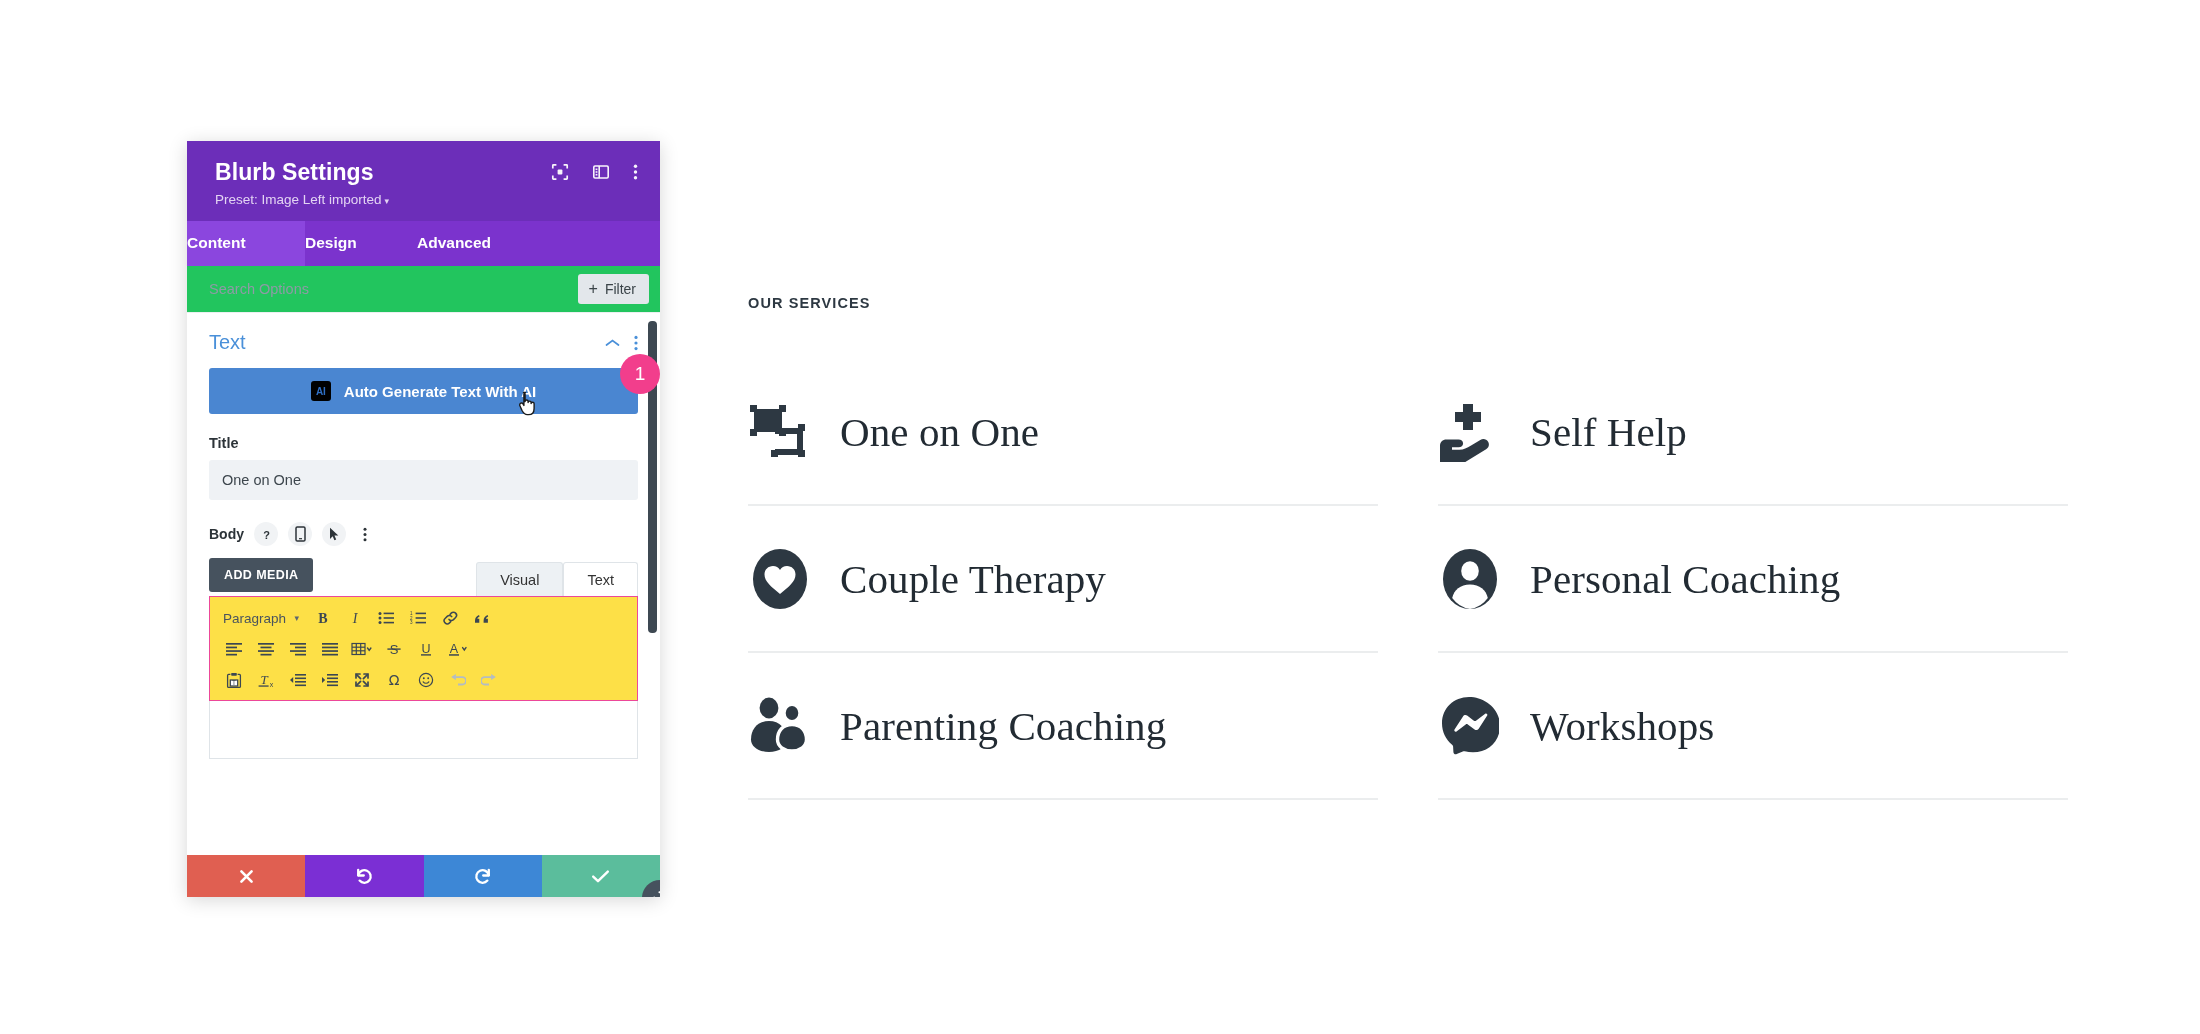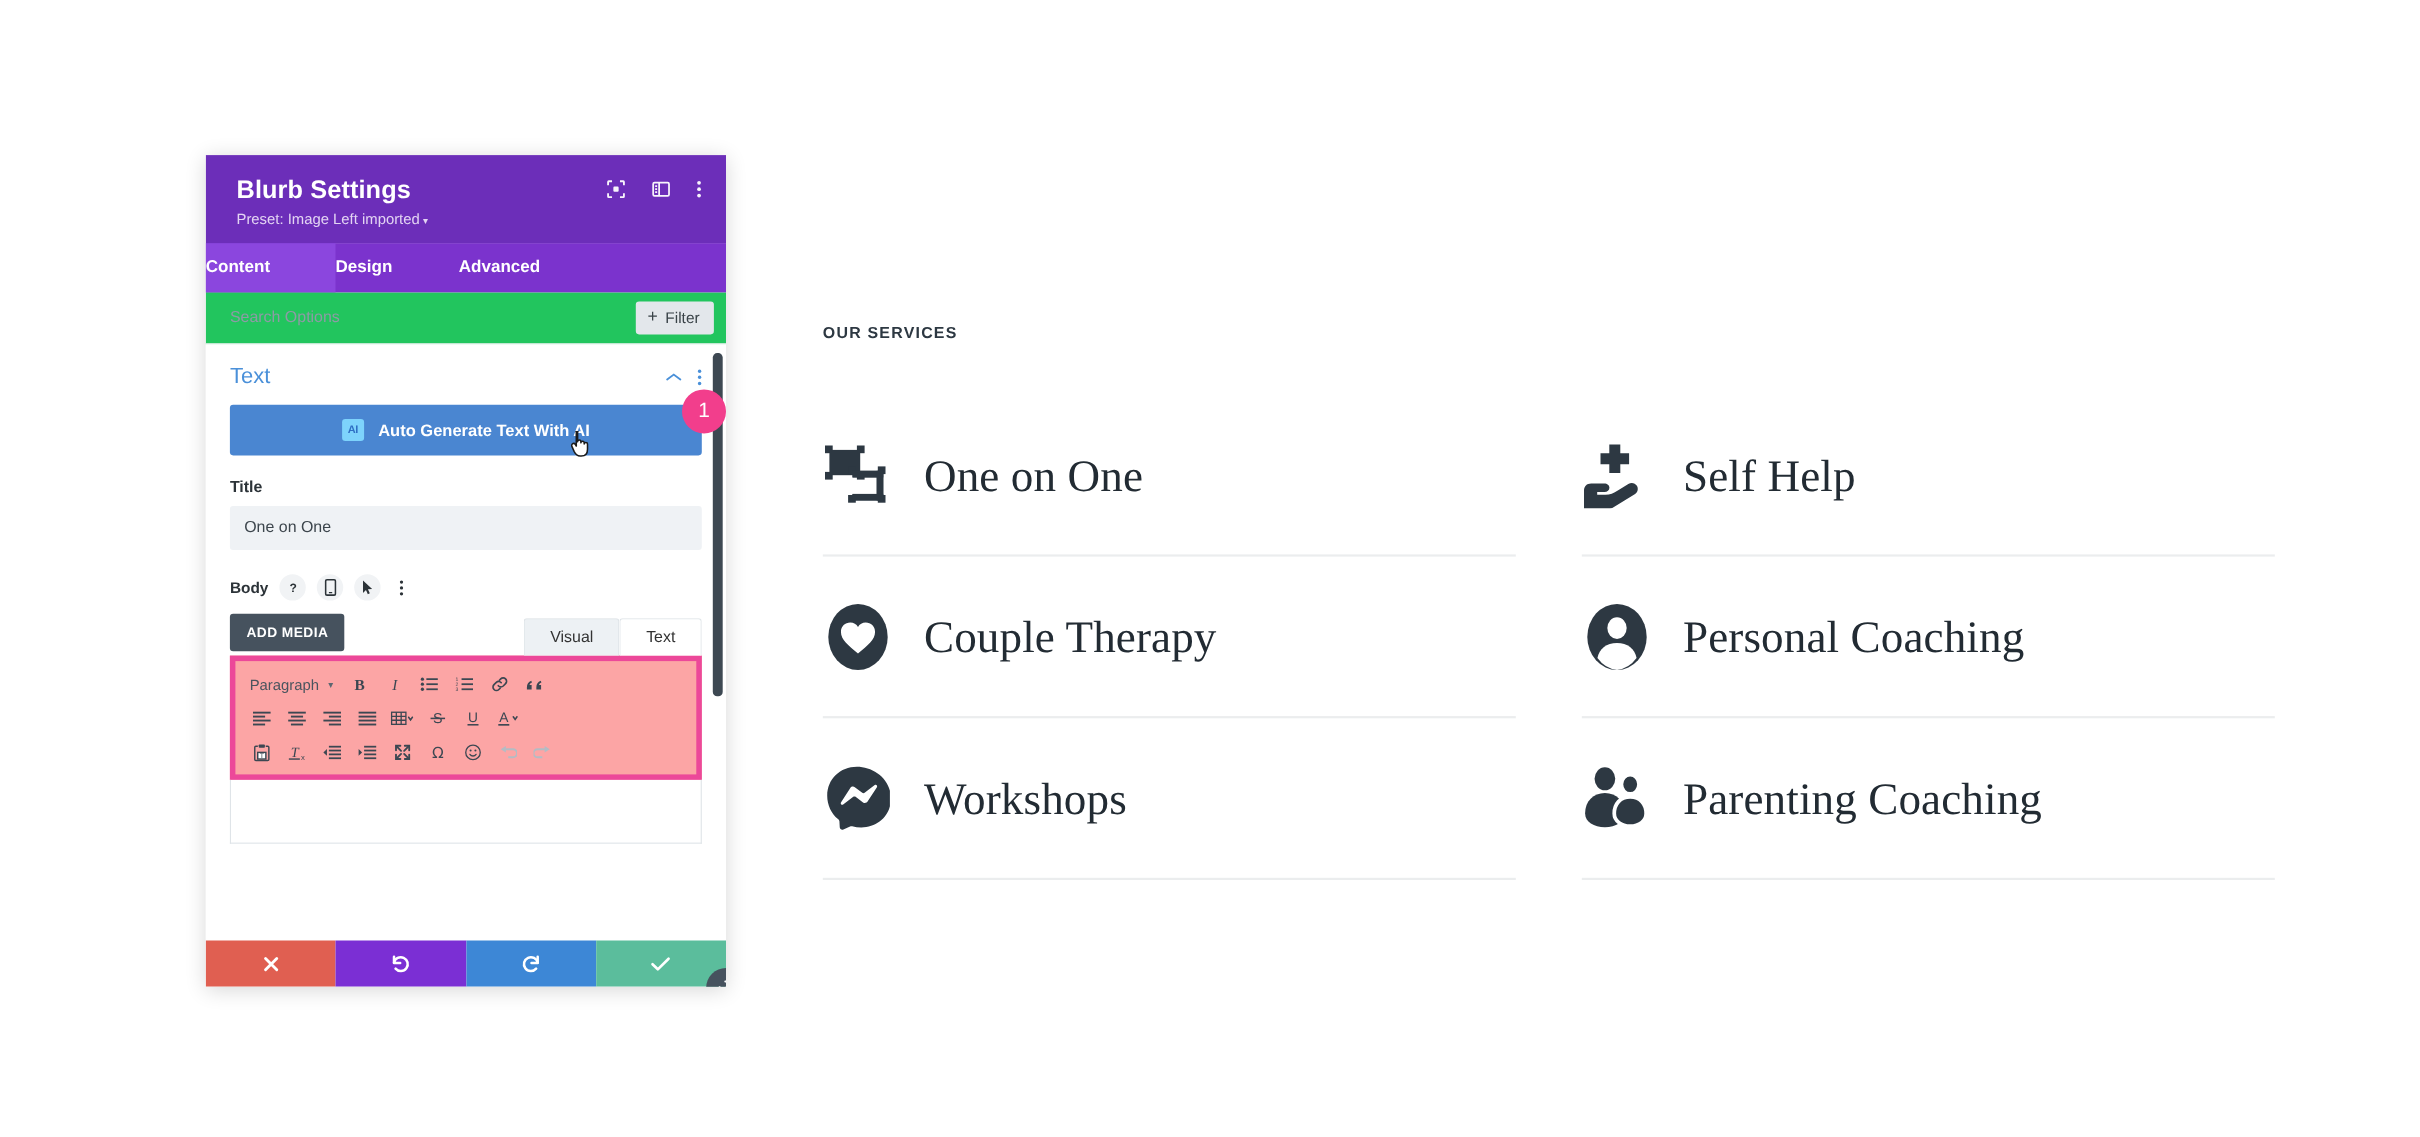--- a/index.html
+++ b/index.html
@@ -107,21 +107,21 @@
   
   .ai-wrap { position: relative; margin-bottom: 6px; }
   .ai-btn {
     width: 100%; background: #4a86d1; border: none; border-radius: 3px;
     color: #fff; font-size: 15px; font-weight: 600;
     padding: 13px 0; cursor: pointer;
     display: flex; align-items: center; justify-content: center; gap: 13px;
     font-family: "Liberation Sans", sans-serif;
   }
   .ai-badge {
-    width: 20px; height: 20px; background: #7dd3fc; border-radius: 3px;
+    width: 20px; height: 20px; background: #000000; border-radius: 3px;
     display: flex; align-items: center; justify-content: center;
     color: #2f6fc4; font-size: 10px; font-weight: 700;
     letter-spacing: -.3px;
   }
   .step-pin {
     position: absolute; right: -22px; top: -14px;
     width: 40px; height: 40px; border-radius: 50%;
     background: #f23e8c; color: #fff;
     font-size: 19px; font-weight: 500;
     display: flex; align-items: center; justify-content: center;
@@ -167,21 +167,21 @@
   .ed-tabs { margin-left: auto; display: flex; align-items: flex-end; justify-content: center; }
   .ed-tab {
     font-size: 14.5px; color: #333; padding: 9px 23px 8px 23px;
     cursor: pointer; border: 1px solid transparent;
     border-bottom: none; border-radius: 3px 3px 0 0;
   }
   .ed-tab.active { background: #edf1f4; border-color: #dfe4e8; }
   .ed-tab.inactive { background: #fff; border-color: #dfe4e8; }
 
   .ed-toolbar {
-    background: #fca5a5; border: 5px solid #ec4899;
+    background: #fde047; border: 1px solid #ec4899;
     padding: 8px 9px 6px 9px;
   }
   .tb-row { display: flex; align-items: center; gap: 3px; margin-bottom: 5px; }
   .tb-row:last-child { margin-bottom: 1px; }
   .tb-btn {
     width: 29px; height: 26px; display: flex; align-items: center;
     justify-content: center; cursor: pointer; color: #3c4752;
     border-radius: 2px;
   }
   .tb-para {
@@ -654,36 +654,36 @@
             <ellipse cx="29" cy="31" rx="27" ry="30" fill="#2d3842"></ellipse>
             <ellipse cx="29" cy="23" rx="8.8" ry="9.8" fill="#fff"></ellipse>
             <path d="M29 36.5 c-9.5 0-16.2 5.4-17.8 13.6 A26.8 29.8 0 0 0 29 61 a26.8 29.8 0 0 0 17.8-10.9 C45.2 41.9 38.5 36.5 29 36.5 Z" fill="#fff"></path>
           </svg>
         </span>
         <span class="svc-label">Personal Coaching</span>
       </div>
 
       <div class="svc-item">
         <span class="svc-icon">
-          <svg width="58" height="60" viewBox="0 0 58 60">
-            <path d="M29 1 C13.8 1 2 12.2 2 27.3 c0 8.6 3.8 16.2 9.8 21.2 .9 .8 1.2 1.3 1.3 2.1 l.3 5.4 c.1 1.7 1.8 2.8 3.3 2.1 l6.1-2.7 c.6-.3 1.3-.3 1.9-.2 2.6 .7 5.4 1.1 8.3 1.1 15.2 0 27-11.2 27-26.3 C60 12.2 44.2 1 29 1 Z" fill="#2d3842" transform="translate(-1,0)"></path>
-            <path d="M13.5 33.5 L22 20.4 c.9-1.4 2.8-1.7 4.1-.8 l6.8 5.1 c.6 .5 1.5 .5 2.1 0 l9.2-7 c1.2-.9 2.8 .6 2 1.9 l-8.5 13.1 c-.9 1.4-2.8 1.7-4.1 .8 l-6.8-5.1 c-.6-.5-1.5-.5-2.1 0 l-9.2 7 c-1.2 .9-2.8-.6-2-1.9 Z" fill="#fff"></path>
-          </svg>
-        </span>
-        <span class="svc-label">Workshops</span>
-      </div>
-
-      <div class="svc-item">
-        <span class="svc-icon">
           <svg width="62" height="58" viewBox="0 0 62 58" fill="#2d3842">
             <ellipse cx="20" cy="11" rx="9.4" ry="10.4"></ellipse>
             <path d="M20 24 C9.5 24 2 31.5 2 42.5 C2 50 10 55 20 55 C30 55 38 50 38 42.5 C38 31.5 30.5 24 20 24 Z"></path>
             <ellipse cx="43" cy="16" rx="8" ry="8.8" stroke="#fff" stroke-width="3.4"></ellipse>
             <path d="M43 27.5 C34 27.5 28.5 33.8 28.5 42.6 C28.5 49.4 35 54 43 54 C51 54 57.5 49.4 57.5 42.6 C57.5 33.8 52 27.5 43 27.5 Z" stroke="#fff" stroke-width="3.4"></path>
           </svg>
         </span>
         <span class="svc-label">Parenting Coaching</span>
       </div>
 
+      <div class="svc-item">
+        <span class="svc-icon">
+          <svg width="58" height="60" viewBox="0 0 58 60">
+            <path d="M29 1 C13.8 1 2 12.2 2 27.3 c0 8.6 3.8 16.2 9.8 21.2 .9 .8 1.2 1.3 1.3 2.1 l.3 5.4 c.1 1.7 1.8 2.8 3.3 2.1 l6.1-2.7 c.6-.3 1.3-.3 1.9-.2 2.6 .7 5.4 1.1 8.3 1.1 15.2 0 27-11.2 27-26.3 C60 12.2 44.2 1 29 1 Z" fill="#2d3842" transform="translate(-1,0)"></path>
+            <path d="M13.5 33.5 L22 20.4 c.9-1.4 2.8-1.7 4.1-.8 l6.8 5.1 c.6 .5 1.5 .5 2.1 0 l9.2-7 c1.2-.9 2.8 .6 2 1.9 l-8.5 13.1 c-.9 1.4-2.8 1.7-4.1 .8 l-6.8-5.1 c-.6-.5-1.5-.5-2.1 0 l-9.2 7 c-1.2 .9-2.8-.6-2-1.9 Z" fill="#fff"></path>
+          </svg>
+        </span>
+        <span class="svc-label">Workshops</span>
+      </div>
+
     </div>
   </div>
 
 </div>
 
 </body></html>

